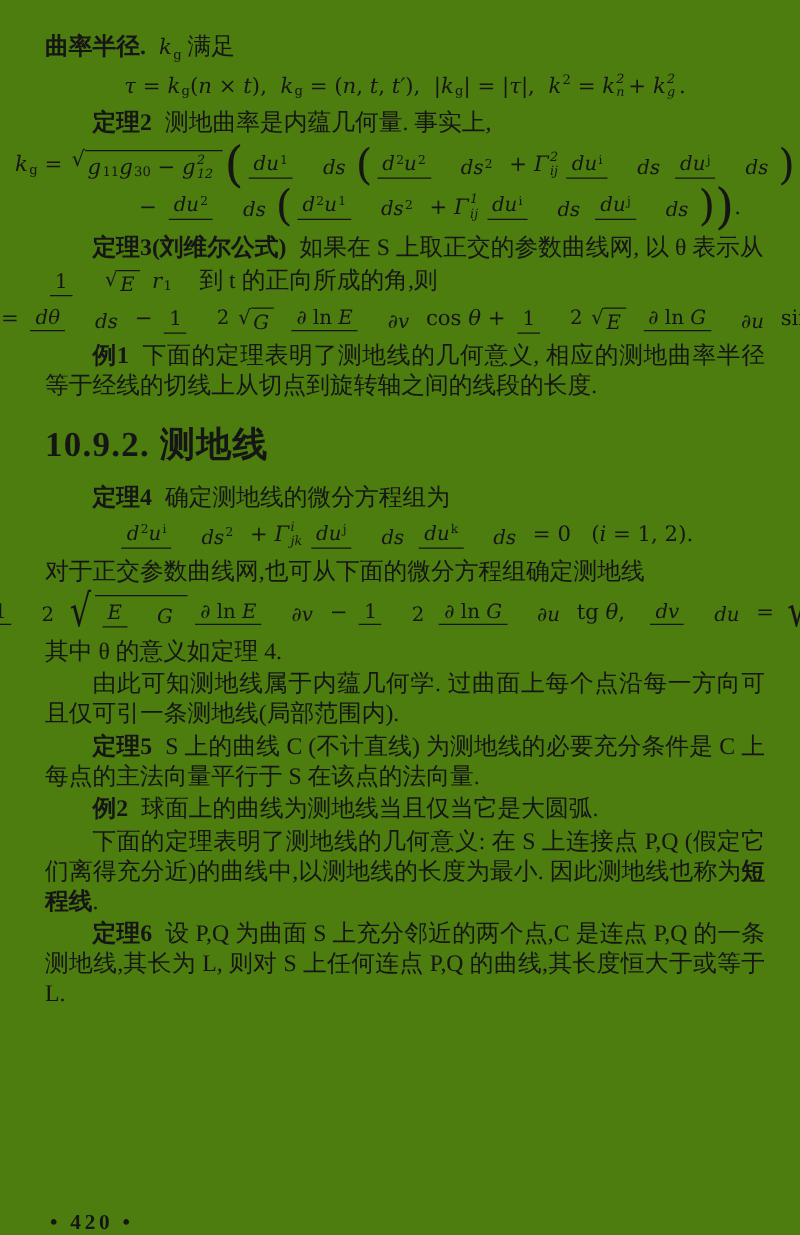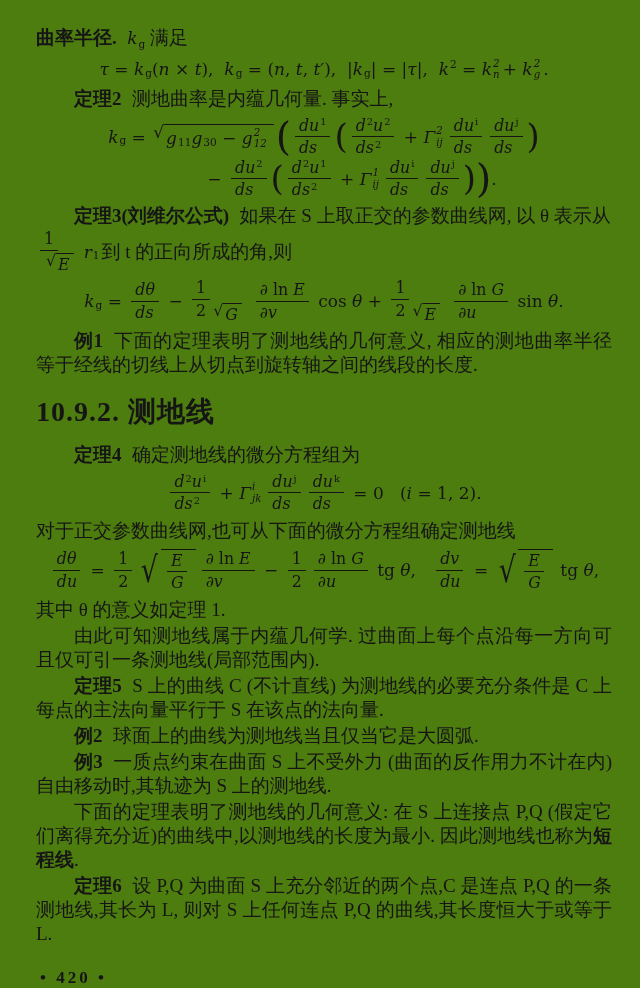--- a/index.html
+++ b/index.html
@@ -28,31 +28,31 @@
     display:flex; align-items:center; justify-content:center;
     margin:6px 0;
   }
   .formula-cont { padding-left:56px; }
   .formula span { white-space:pre; }
   .formula-inline { display:inline-flex; align-items:baseline; font-family:"DejaVu Serif",serif; font-size:17px; }
   .m-i { font-style:italic; }
   .m-sup { font-size:0.62em; position:relative; top:-0.55em; margin-left:1px; }
   .m-sub { font-size:0.62em; position:relative; top:0.35em; margin-left:1px; }
   .m-ss { display:inline-flex; flex-direction:column; align-items:flex-start; font-size:0.6em; line-height:1.12; margin:0 3px 0 1px; font-style:italic; }
-  .m-frac { display:inline-flex; flex-direction:column; align-items:flex-start; margin:0 4px; font-size:0.93em; vertical-align:middle; }
+  .m-frac { display:inline-flex; flex-direction:row; align-items:flex-end; margin:0 4px; font-size:0.93em; vertical-align:middle;gap:20px; }
   .m-num { border-bottom:1.4px solid #151515; padding:0 4px 2px 4px; line-height:1.1; display:inline-flex; align-items:baseline; }
   .m-den { padding:2px 4px 0 4px; line-height:1.1; display:inline-flex; align-items:baseline; }
   .m-sqrt { display:inline-flex; align-items:stretch; margin:0 2px; }
   .m-sqrt-sign { line-height:1; align-self:flex-start; }
   .m-sqrt.tall > .m-sqrt-sign { display:flex; align-items:center; align-self:stretch; font-size:2.1em; line-height:0.8; transform:scaleX(0.75); }
   .m-sqrt-body { border-top:1.4px solid #151515; padding:2px 4px 0 2px; display:inline-flex; align-items:center; }
   .m-big { line-height:0.8; font-weight:400; }
 
   .t3line2 { display:flex; align-items:center; margin:2px 0 2px 0; }
-  .t3line2 .tail { margin-left:2px;text-align:right; }
+  .t3line2 .tail { margin-left:22px;text-align:right; }
   .footer { position:absolute; left:40px; bottom:0; font-size:17px; font-weight:bold; letter-spacing:3px; }
 </style>
 </head>
 <body>
 
 <div class="page">
 
   <p class="cn para">
     <span class="plabel">曲率半径.</span><span class="formula-inline">
         <span class="m-i">k</span>
@@ -217,38 +217,35 @@
       <span class="m-s">,   </span>
       <span class="m-frac"><span class="m-num"><span class="m-i">dv</span></span><span class="m-den"><span class="m-i">du</span></span></span>
       <span class="m-s"> = </span>
       <span class="m-sqrt tall"><span class="m-sqrt-sign">√</span><span class="m-sqrt-body"><span class="m-frac"><span class="m-num"><span class="m-i">E</span></span><span class="m-den"><span class="m-i">G</span></span></span></span></span>
       <span class="m-s"> tg </span>
       <span class="m-i">θ</span>
       <span class="m-s">,</span>
     </div>
 
   <p class="cn para">
-    <span>其中 θ 的意义如定理 1.</span>
+    <span>其中 θ 的意义如定理 4.</span>
   </p>
 
   <p class="cn para indent">
     <span>由此可知测地线属于内蕴几何学. 过曲面上每个点沿每一方向可且仅可引一条测地线(局部范围内).</span>
   </p>
 
   <p class="cn para indent">
     <span class="plabel">定理5</span><span>S 上的曲线 C (不计直线) 为测地线的必要充分条件是 C 上每点的主法向量平行于 S 在该点的法向量.</span>
   </p>
 
   <p class="cn para indent">
     <span class="plabel">例2</span><span>球面上的曲线为测地线当且仅当它是大圆弧.</span>
   </p>
 
-  <p class="cn para indent">
-    <span class="plabel">例3</span><span>一质点约束在曲面 S 上不受外力 (曲面的反作用力不计在内) 自由移动时,其轨迹为 S 上的测地线.</span>
-  </p>
 
   <p class="cn para indent">
     <span>下面的定理表明了测地线的几何意义: 在 S 上连接点 P,Q (假定它们离得充分近)的曲线中,以测地线的长度为最小. 因此测地线也称为</span><span class="term">短程线</span><span>.</span>
   </p>
 
   <p class="cn para indent">
     <span class="plabel">定理6</span><span>设 P,Q 为曲面 S 上充分邻近的两个点,C 是连点 P,Q 的一条测地线,其长为 L, 则对 S 上任何连点 P,Q 的曲线,其长度恒大于或等于 L.</span>
   </p>
 
   <div class="footer">• 420 •</div>

